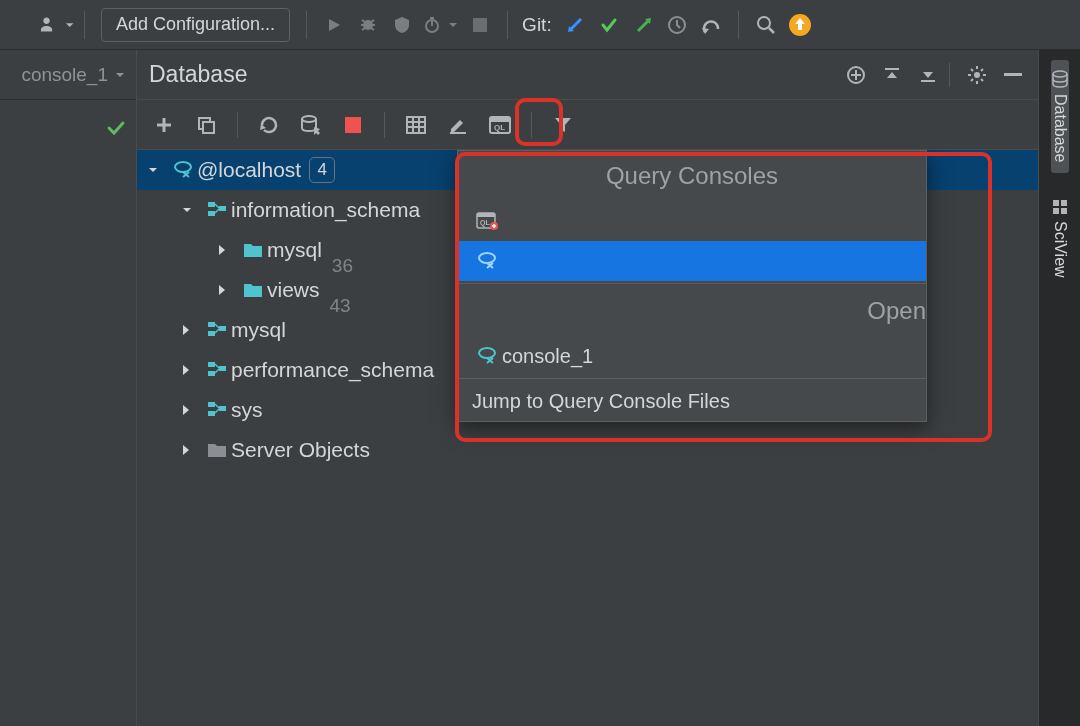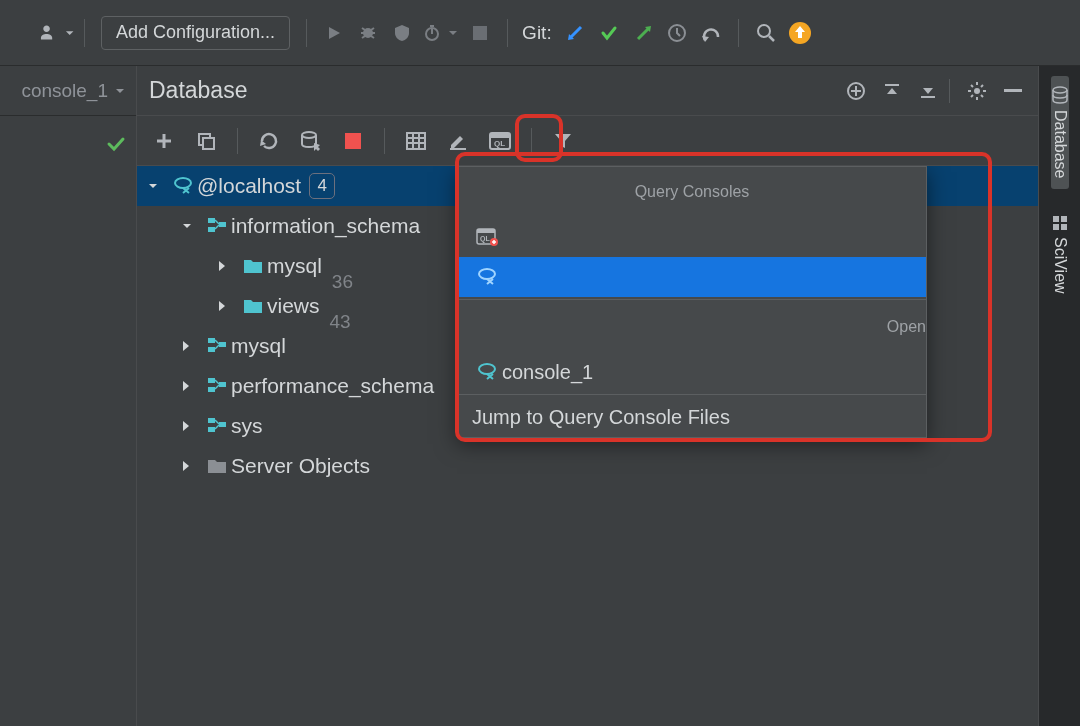--- a/index.html
+++ b/index.html
@@ -22,21 +22,21 @@
     --yellow:#f0c93e;
     --arrow-blue:#3592ff;
     --arrow-green:#55c955;
     --arrow-out:#4caf50;
     --gray:#b1b5ba;
   }
   html,body{margin:0;padding:0;width:1080px;height:726px;background:var(--bg);font-family:"Segoe UI","Helvetica Neue",Arial,sans-serif;color:var(--text);overflow:hidden;}
   *{box-sizing:border-box;}
 
   
-  .main-toolbar{height:66px;display:flex;align-items:center;padding:0 10px 0 40px;border-bottom:1px solid #2a2c2d;background:var(--bg);}
+  .main-toolbar{height:50px;display:flex;align-items:center;padding:0 10px 0 40px;border-bottom:1px solid #2a2c2d;background:var(--bg);}
   .main-toolbar .spacer{width:1px;height:28px;background:var(--panel-border);margin:0 10px;}
   .icon-btn{display:inline-flex;align-items:center;justify-content:center;width:34px;height:34px;color:var(--gray);border-radius:3px;}
   .config-btn{height:34px;padding:0 14px;border:1px solid #5e6163;border-radius:4px;background:transparent;color:var(--text-light);font-size:18px;display:inline-flex;align-items:center;margin:0 6px;}
   .chev-down{margin-left:4px;}
   .git-label{color:var(--text-light);font-size:19px;margin:0 6px 0 4px;}
 
   
   .content{display:flex;height:calc(100% - 50px);}
   .left-strip{width:137px;background:var(--bg);border-right:1px solid #494b4d;display:flex;flex-direction:column;}
   .editor-tab{height:50px;display:flex;align-items:center;justify-content:flex-end;padding-right:10px;color:#8f9399;font-size:19px;border-bottom:1px solid #2a2c2d;}
@@ -63,21 +63,21 @@
   .row .label{color:var(--text-light);}
   .row .count{color:var(--muted);margin-left:10px;font-size:19px;margin-top:32px;}
   .selected{background:#07416f;}
   .indent-1{padding-left:44px;}
   .indent-2{padding-left:80px;}
 
   .badge{display:inline-flex;align-items:center;justify-content:center;min-width:26px;height:26px;border:1px solid var(--console-badge);border-radius:5px;color:var(--text-light);font-size:17px;margin-left:8px;padding:0 5px;}
 
   
   .popup{position:absolute;top:0px;left:320px;width:470px;background:#46494b;border:1px solid #5c5f61;box-shadow:0 6px 20px rgba(0,0,0,0.5);z-index:4;}
-  .popup .section-title{color:#9ea2a6;font-size:16px;padding:6px 0 6px 0;text-align:center;}
+  .popup .section-title{color:#9ea2a6;font-size:24px;padding:6px 0 6px 0;text-align:center;}
   .popup .section-title.left{text-align:right;padding-left:14px;}
   .popup .item{display:flex;align-items:center;height:40px;padding:0 14px;font-size:20px;color:var(--text-light);}
   .popup .item .ic{width:30px;display:inline-flex;justify-content:center;}
   .popup .item.selected-item{background:var(--accent-blue);color:#fff;}
   .popup .item.selected-item .ic{color:#cfe4ff;}
   .popup hr{border:none;border-top:1px solid #5c5f61;margin:2px 0;}
   .highlight-popup{top:152px;left:455px;width:537px;height:290px;z-index:6;}
 
   
   .right-strip{width:42px;background:var(--bg-darker);border-left:1px solid #494b4d;display:flex;flex-direction:column;align-items:center;padding-top:10px;}

